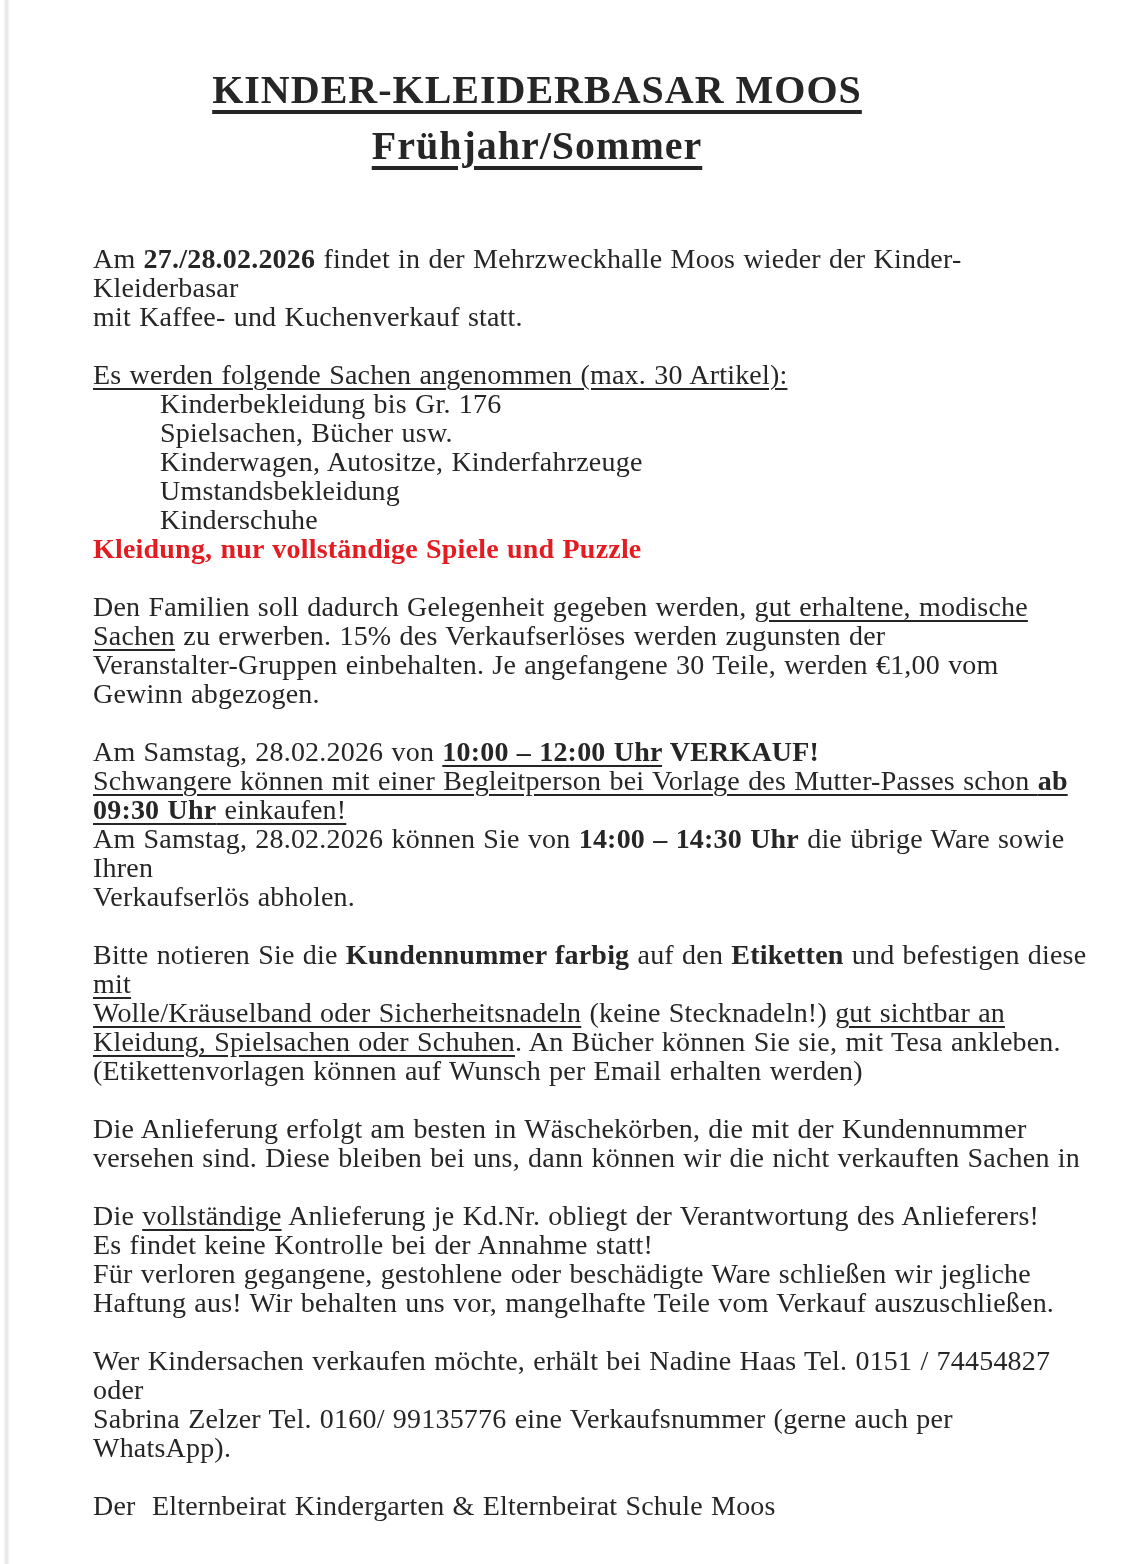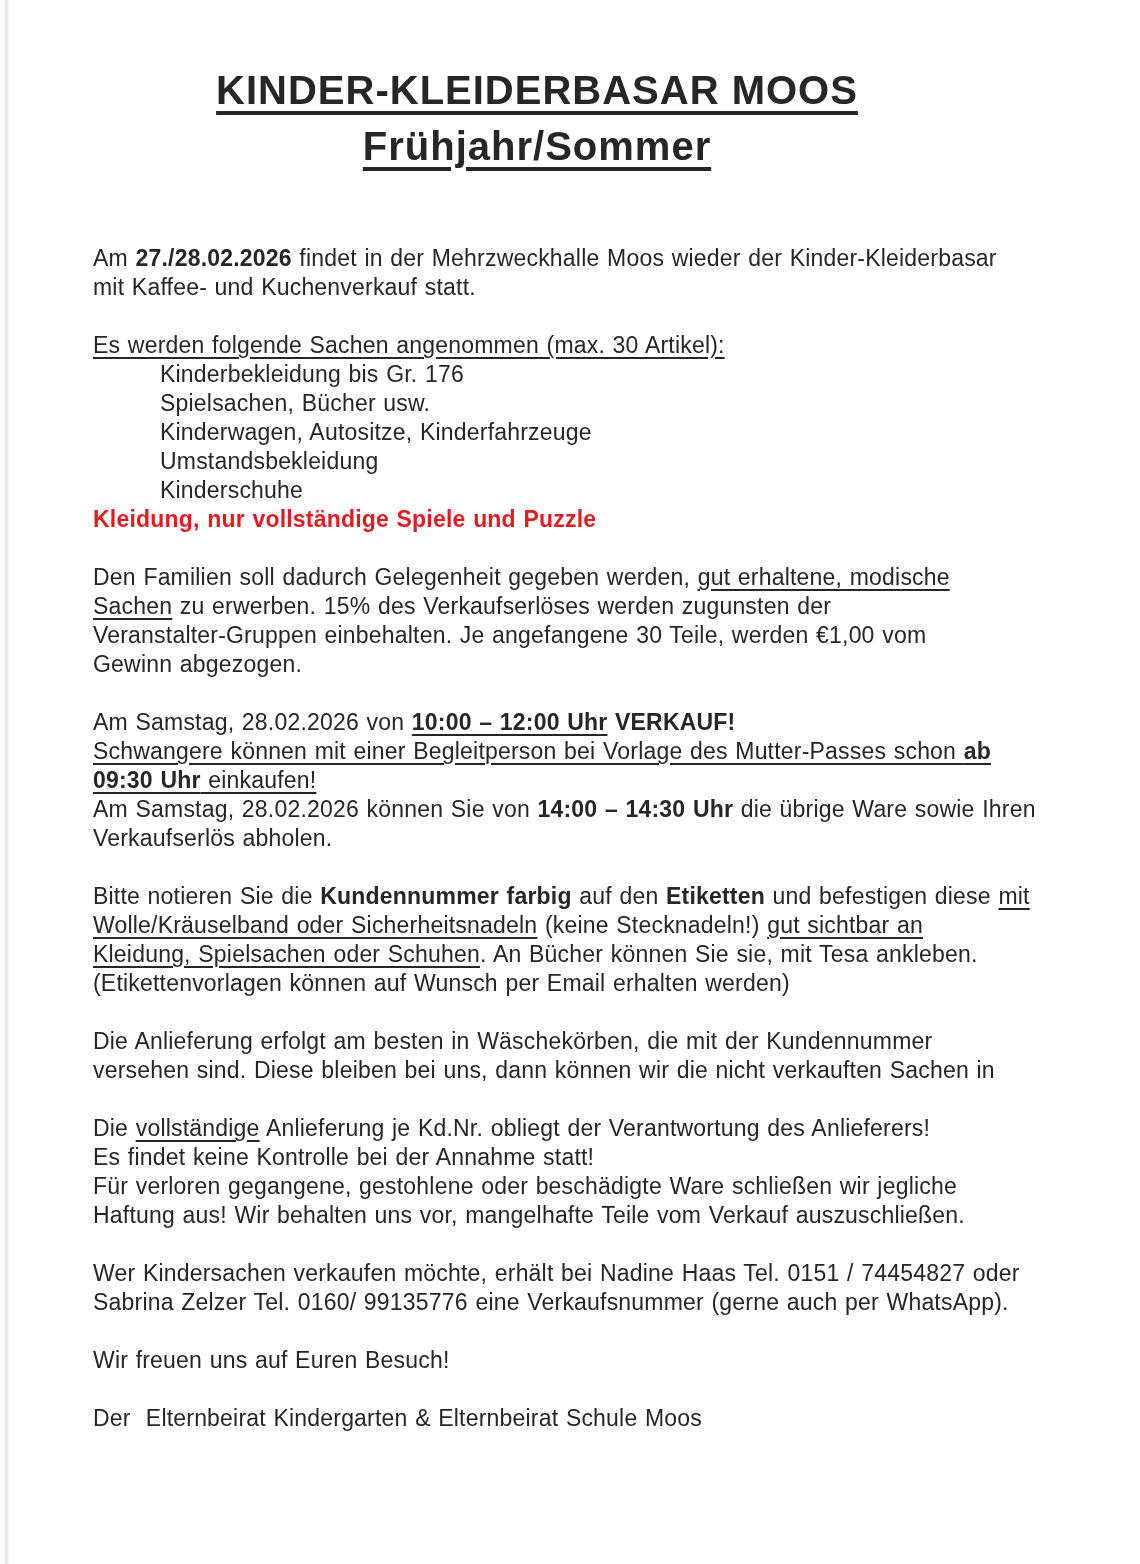--- a/index.html
+++ b/index.html
@@ -12,36 +12,36 @@
     position: relative;
     overflow: hidden;
   }
   .edge-shadow {
     position: absolute;
     left: 3px; top: 0;
     width: 7px; height: 100%;
     background: linear-gradient(to right, rgba(0,0,0,0), rgba(0,0,0,0.10), rgba(0,0,0,0));
     pointer-events: none;
   }
-  .page { padding: 62px 49px 0 93px; }
+  .page { padding: 62px 49px 0 93px; font-family: Liberation Serif, serif; }
   .title {
     text-align: center;
     font-weight: 700;
     font-size: 40px;
     line-height: 56px;
     letter-spacing: 1px;
     margin: 0 110px 70px 0;
   }
   .title .t-underline {
     text-decoration: underline;
     text-decoration-thickness: 3.5px;
     text-underline-offset: 7px;
   }
   .content {
-    font-size: 23px;
+    font-size: 28px;
     line-height: 29px;
     letter-spacing: 0.2px;
     word-spacing: 1px;
   }
   .para { margin: 0 0 29px 0; }
   .para:last-child { margin-bottom: 4px; }
   .line { display: block; }
   .indent { padding-left: 67px; }
   .b { font-weight: 700; }
   .u {
@@ -119,22 +119,19 @@
       <div class="line">Es findet keine Kontrolle bei der Annahme statt!</div>
       <div class="line">Für verloren gegangene, gestohlene oder beschädigte Ware schließen wir jegliche</div>
       <div class="line">Haftung aus! Wir behalten uns vor, mangelhafte Teile vom Verkauf auszuschließen.</div>
     </div>
 
     <div class="para">
       <div class="line">Wer Kindersachen verkaufen möchte, erhält bei Nadine Haas Tel. 0151 / 74454827 oder</div>
       <div class="line">Sabrina Zelzer Tel. 0160/ 99135776 eine Verkaufsnummer (gerne auch per WhatsApp).</div>
     </div>
 
-    <div class="para">
-      <div class="line">Wir freuen uns auf Euren Besuch!</div>
-    </div>
 
     <div class="para">
       <div class="line">Der&nbsp; Elternbeirat Kindergarten &amp; Elternbeirat Schule Moos</div>
     </div>
 
   </main>
 </div>
 
 </body></html>

